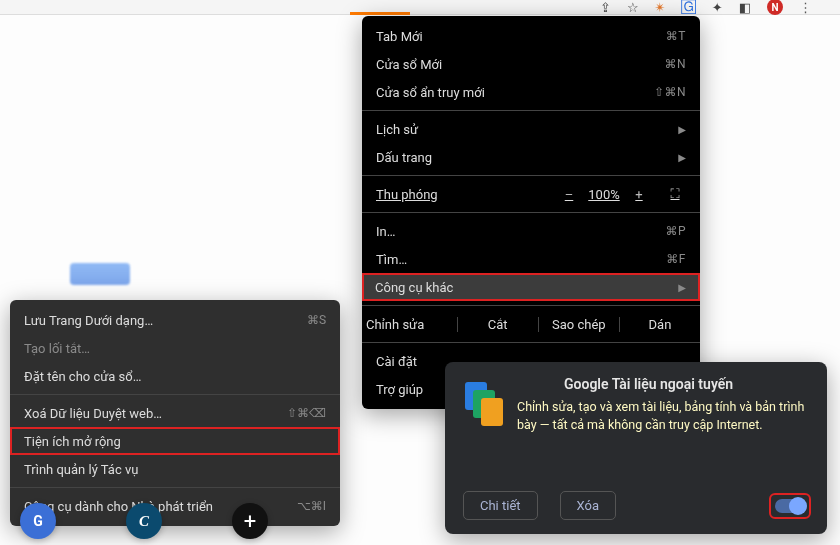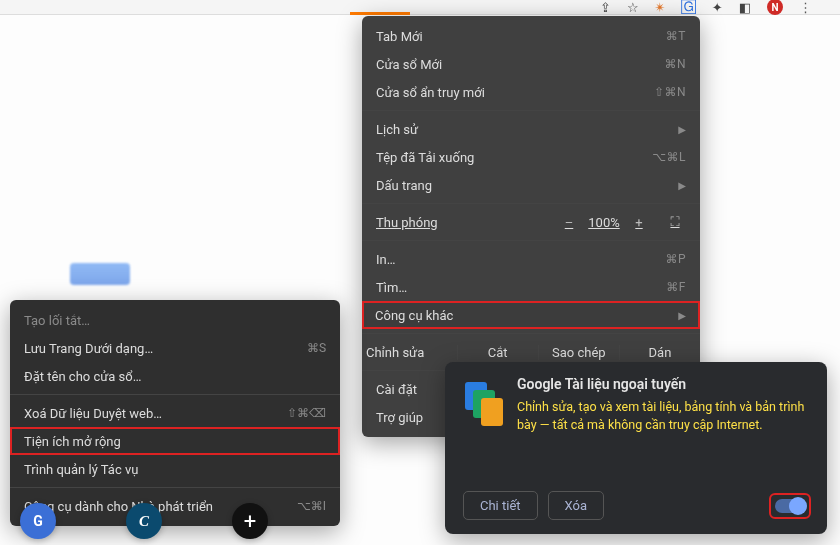--- a/index.html
+++ b/index.html
@@ -60,21 +60,21 @@
   .toolbar-icons .dots {
     color: #555;
   }
 
   
   .main-menu {
     position: absolute;
     top: 16px;
     left: 362px;
     width: 338px;
-    background: #404040;
+    background: #000000;
     border-radius: 6px;
     box-shadow: 0 6px 24px rgba(0,0,0,0.35);
     padding: 6px 0;
     color: #ddd;
   }
   .main-menu .row {
     display: flex;
     align-items: center;
     justify-content: space-between;
     height: 28px;
@@ -216,34 +216,35 @@
   }
   .docs-icon .r3 {
     position: absolute; left: 18px; top: 16px; width: 22px; height: 28px;
     background: #f0a020; border-radius: 3px;
   }
   .ext-card .title {
     color: #e6e6e6;
     font-size: 14px;
     font-weight: 600;
     margin-bottom: 6px;
+    margin-left: 47px;
   }
   .ext-card .desc {
-    color: #fde047;
+    color: #fef9c3;
     font-size: 12.5px;
     line-height: 1.45;
   }
   .ext-card .actions {
     position: absolute;
     bottom: 14px;
     left: 18px;
     right: 18px;
     display: flex;
     align-items: center;
-    gap: 10px;
+    gap: 22px;
   }
   .ext-card .btn {
     border: 1px solid #555;
     color: #aab4d4;
     background: transparent;
     border-radius: 5px;
     padding: 6px 16px;
     font-size: 13px;
   }
   .toggle-wrap {
@@ -337,24 +338,20 @@
   <div class="row">
     <span class="label">Cửa sổ ẩn truy mới</span>
     <span class="shortcut">⇧⌘N</span>
   </div>
   <div class="sep"></div>
   <div class="row">
     <span class="label">Lịch sử</span>
     <span class="arrow">▶</span>
   </div>
   <div class="row">
-    <span class="label">Tệp đã Tải xuống</span>
-    <span class="shortcut">⌥⌘L</span>
-  </div>
-  <div class="row">
     <span class="label">Dấu trang</span>
     <span class="arrow">▶</span>
   </div>
   <div class="sep"></div>
   <div class="zoom-row">
     <span class="label">Thu phóng</span>
     <span class="zbtn">–</span>
     <span class="zpct">100%</span>
     <span class="zbtn">+</span>
     <span class="full">⛶</span>
@@ -383,25 +380,25 @@
   <div class="row">
     <span class="label">Cài đặt</span>
   </div>
   <div class="row">
     <span class="label">Trợ giúp</span>
   </div>
 </div>
 
 <div class="sub-menu">
   <div class="row">
-    <span class="dim">Tạo lối tắt…</span>
-  </div>
-  <div class="row">
     <span>Lưu Trang Dưới dạng…</span>
     <span class="shortcut">⌘S</span>
+  </div>
+  <div class="row">
+    <span class="dim">Tạo lối tắt…</span>
   </div>
   <div class="row">
     <span>Đặt tên cho cửa sổ…</span>
   </div>
   <div class="sep"></div>
   <div class="row">
     <span>Xoá Dữ liệu Duyệt web…</span>
     <span class="shortcut">⇧⌘⌫</span>
   </div>
   <div class="row highlight">

